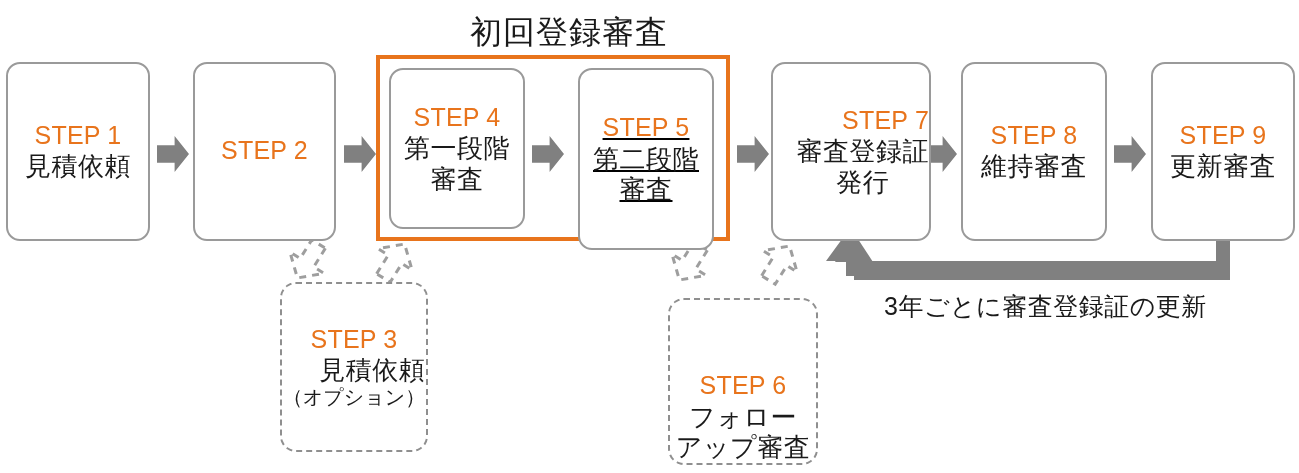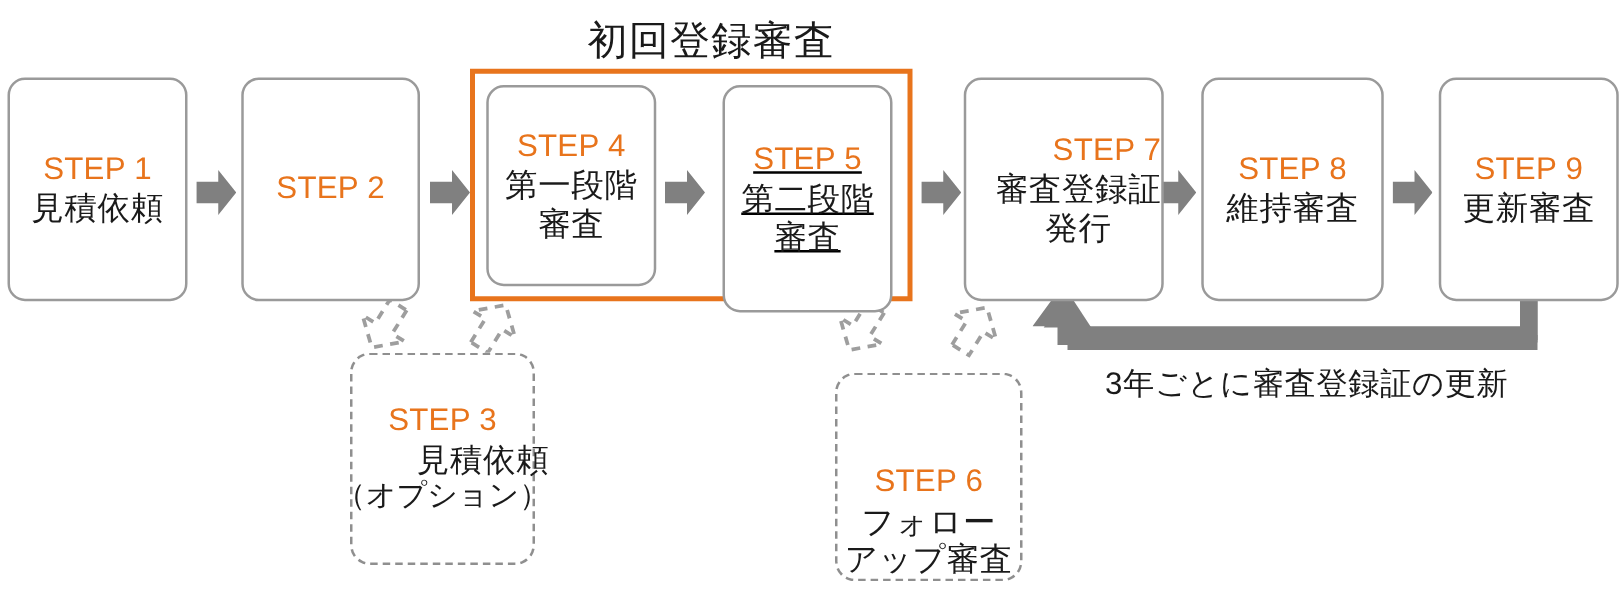--- a/index.html
+++ b/index.html
@@ -47,21 +47,21 @@
   .step-lines {
     color: #1a1a1a;
     font-size: 26px;
     letter-spacing: 0.5px;
   }
   .step-lines .ln {
     white-space: nowrap;
     display: block;
   }
   .step-lines .ln.small {
-    font-size: 24px;
+    font-size: 20px;
     letter-spacing: 0px;
   }
 
   
   .gray-arrow {
     position: absolute;
     background: #808080;
     z-index: 5;
     clip-path: polygon(0% 26%, 55% 26%, 55% 0%, 100% 50%, 55% 100%, 55% 74%, 0% 74%);
   }

